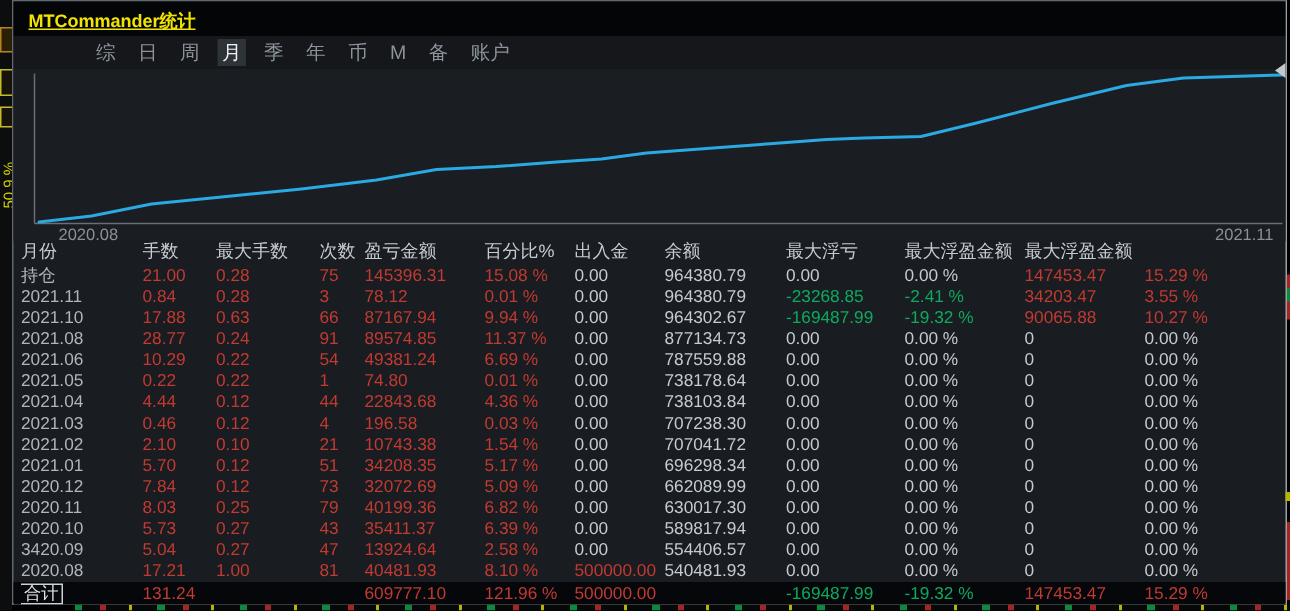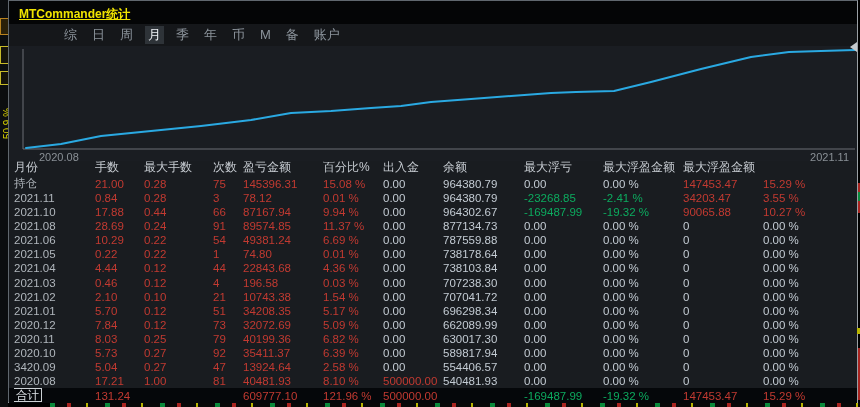--- a/index.html
+++ b/index.html
@@ -142,34 +142,34 @@
         <div class="td c-l"><span>0.00</span></div>
         <div class="td c-l"><span>964380.79</span></div>
         <div class="td c-g"><span>-23268.85</span></div>
         <div class="td c-g"><span>-2.41 %</span></div>
         <div class="td c-r"><span>34203.47</span></div>
         <div class="td c-r"><span>3.55 %</span></div>
       </div>
       <div class="tr">
         <div class="td c-d"><span>2021.10</span></div>
         <div class="td c-r"><span>17.88</span></div>
-        <div class="td c-r"><span>0.44</span></div>
+        <div class="td c-r"><span>0.63</span></div>
         <div class="td c-r"><span>66</span></div>
         <div class="td c-r"><span>87167.94</span></div>
         <div class="td c-r"><span>9.94 %</span></div>
         <div class="td c-l"><span>0.00</span></div>
         <div class="td c-l"><span>964302.67</span></div>
         <div class="td c-g"><span>-169487.99</span></div>
         <div class="td c-g"><span>-19.32 %</span></div>
         <div class="td c-r"><span>90065.88</span></div>
         <div class="td c-r"><span>10.27 %</span></div>
       </div>
       <div class="tr">
         <div class="td c-d"><span>2021.08</span></div>
-        <div class="td c-r"><span>28.69</span></div>
+        <div class="td c-r"><span>28.77</span></div>
         <div class="td c-r"><span>0.24</span></div>
         <div class="td c-r"><span>91</span></div>
         <div class="td c-r"><span>89574.85</span></div>
         <div class="td c-r"><span>11.37 %</span></div>
         <div class="td c-l"><span>0.00</span></div>
         <div class="td c-l"><span>877134.73</span></div>
         <div class="td c-l"><span>0.00</span></div>
         <div class="td c-l"><span>0.00 %</span></div>
         <div class="td c-l"><span>0</span></div>
         <div class="td c-l"><span>0.00 %</span></div>
@@ -283,21 +283,21 @@
         <div class="td c-l"><span>630017.30</span></div>
         <div class="td c-l"><span>0.00</span></div>
         <div class="td c-l"><span>0.00 %</span></div>
         <div class="td c-l"><span>0</span></div>
         <div class="td c-l"><span>0.00 %</span></div>
       </div>
       <div class="tr">
         <div class="td c-d"><span>2020.10</span></div>
         <div class="td c-r"><span>5.73</span></div>
         <div class="td c-r"><span>0.27</span></div>
-        <div class="td c-r"><span>92</span></div>
+        <div class="td c-r"><span>43</span></div>
         <div class="td c-r"><span>35411.37</span></div>
         <div class="td c-r"><span>6.39 %</span></div>
         <div class="td c-l"><span>0.00</span></div>
         <div class="td c-l"><span>589817.94</span></div>
         <div class="td c-l"><span>0.00</span></div>
         <div class="td c-l"><span>0.00 %</span></div>
         <div class="td c-l"><span>0</span></div>
         <div class="td c-l"><span>0.00 %</span></div>
       </div>
       <div class="tr">

